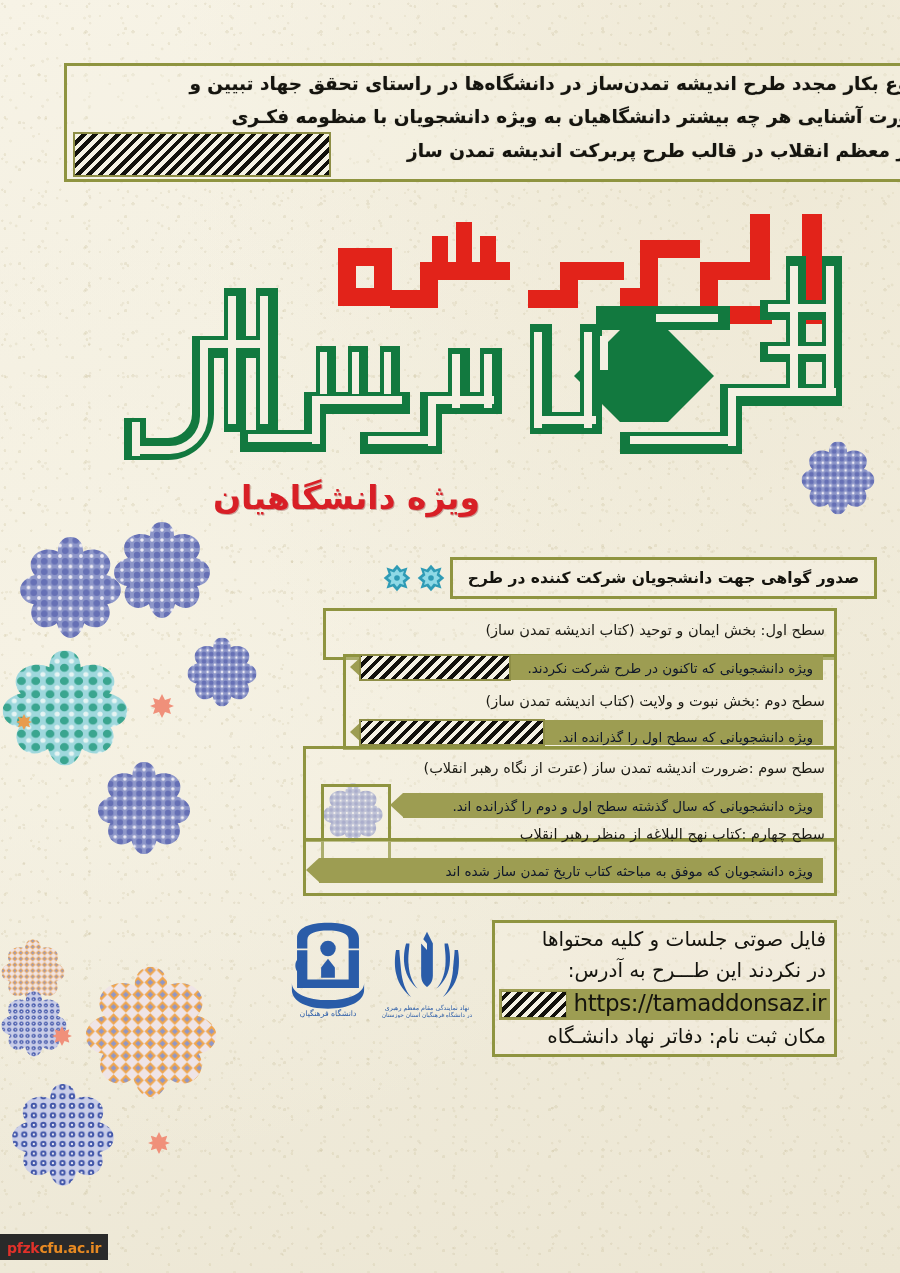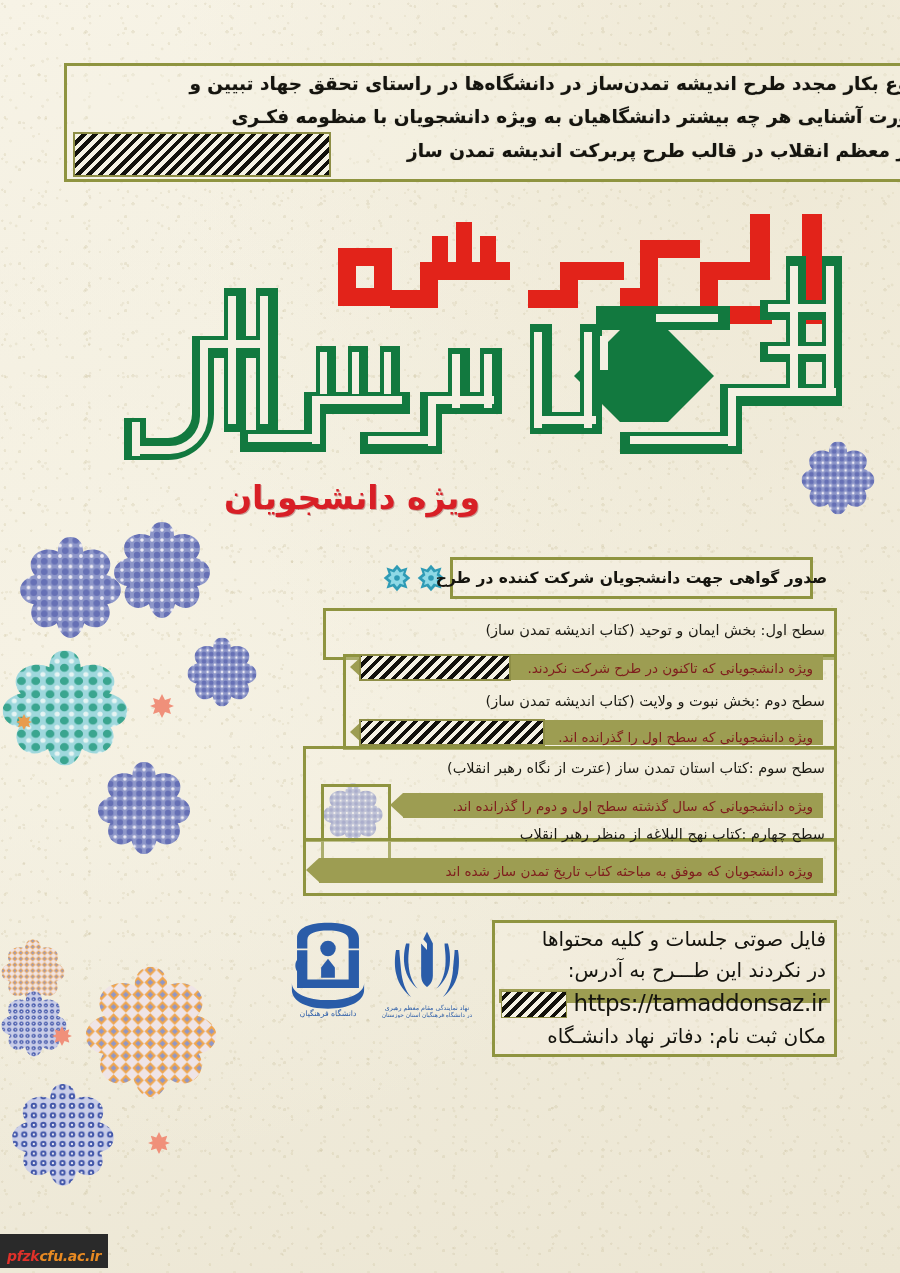--- a/index.html
+++ b/index.html
@@ -82,21 +82,21 @@
   #sub-title{
     position:absolute;right:420px;top:478px;
     font-size:33px;font-weight:bold;color:#d81f26;
     letter-spacing:-.5px;
     text-shadow:1px 1px 0 rgba(120,18,22,.35);
     direction:rtl;
   }
 
   
   #cert-bar{
-    position:absolute;left:450px;top:557px;width:363px;height:42px;
+    position:absolute;left:450px;top:557px;width:427px;height:42px;
     border:3px solid #8f9440;box-sizing:border-box;
     background:rgba(247,243,230,.4);
     display:flex;align-items:center;justify-content:center;
   }
   #cert-bar span{
     font-size:15.5px;font-weight:bold;color:#15140e;white-space:nowrap;
   }
   #stars{
     position:absolute;left:383px;top:561px;width:62px;height:34px;
     display:flex;gap:6px;align-items:center;
@@ -121,57 +121,57 @@
     display:flex;align-items:center;justify-content:flex-start;
     padding-right:10px;box-sizing:border-box;
   }
   .lv-bar::after{
     content:"";position:absolute;left:-13px;top:0;
     border-top:12.5px solid transparent;
     border-bottom:12.5px solid transparent;
     border-right:13px solid #9d9d52;
   }
   .lv-bar span{
-    font-size:13.5px;color:#7f1d1d;white-space:nowrap;direction:rtl;
+    font-size:13.5px;color:#0f172a;white-space:nowrap;direction:rtl;
   }
   .lv-redact{position:absolute;height:27px;}
 
   
   #footer-box{
     position:absolute;left:492px;top:920px;width:345px;height:137px;
     border:3px solid #8f9440;box-sizing:border-box;
     background:rgba(247,243,230,.3);
   }
   #footer-box .fl{
     position:absolute;right:8px;left:8px;text-align:right;
     font-size:20px;color:#15140e;white-space:nowrap;direction:rtl;
   }
   #fl1{top:4px;}
   #fl2{top:35px;}
   #url-row{
-    position:absolute;left:4px;right:4px;top:66px;height:14px;
+    position:absolute;left:4px;right:4px;top:66px;height:31px;
     background:#9d9d52;
   }
   #url-row .url{
     position:absolute;right:4px;top:1px;
     font-size:23px;color:#15140e;letter-spacing:-.4px;
     direction:ltr;font-weight:500;
   }
   #url-redact{position:absolute;left:2px;top:2px;width:66px;height:27px;border-width:1px;}
   #fl3{top:101px;}
 
   
   #logos{position:absolute;left:285px;top:922px;width:190px;height:115px;}
 
   
   #watermark{
     position:absolute;left:0;top:1234px;
-    background:#2a2a2a;padding:14px 7px 4px 7px;
+    background:#2a2a2a;padding:6px 7px 4px 7px;
     font-family:"DejaVu Sans","Liberation Sans",sans-serif;
-    font-size:14px;font-weight:bold;font-style:italic;
+    font-size:14px;font-weight:bold;
     direction:ltr;letter-spacing:-.3px;text-align:center;
   }
   #wm-a{color:#e0312a;}
   #wm-b{color:#e88a22;}
 
   
   .tile{position:absolute;}
   .dot{position:absolute;border-radius:50%;}
 </style>
 </head>
@@ -407,21 +407,21 @@
 
         <path d="M140 152 h8 v68 a38 38 0 0 1 -38 38 h-32 v-8 h32 a30 30 0 0 0 30 -30 z"></path>
         <rect x="72" y="226" width="8" height="34"></rect>
 
         <rect x="596" y="118" width="62" height="8"></rect>
         <rect x="540" y="140" width="8" height="34"></rect>
       </g>
     </svg>
   </div>
 
-  <div id="sub-title">ویژه دانشجویان</div>
+  <div id="sub-title">ویژه دانشگاهیان</div>
 
   <div id="stars">
     <svg width="28" height="28" viewBox="0 0 40 40">
       <path d="M20 1 L26 8 L35 5 L32 14 L39 20 L32 26 L35 35 L26 32 L20 39 L14 32 L5 35 L8 26 L1 20 L8 14 L5 5 L14 8 Z" fill="#2f9bb5"></path>
       <path d="M20 7 L24 12 L30 10 L28 16 L33 20 L28 24 L30 30 L24 28 L20 33 L16 28 L10 30 L12 24 L7 20 L12 16 L10 10 L16 12 Z" fill="#8fd9e6"></path>
       <circle cx="20" cy="20" r="4" fill="#2f9bb5"></circle>
     </svg>
     <svg width="28" height="28" viewBox="0 0 40 40">
       <path d="M20 1 L26 8 L35 5 L32 14 L39 20 L32 26 L35 35 L26 32 L20 39 L14 32 L5 35 L8 26 L1 20 L8 14 L5 5 L14 8 Z" fill="#2f9bb5"></path>
       <path d="M20 7 L24 12 L30 10 L28 16 L33 20 L28 24 L30 30 L24 28 L20 33 L16 28 L10 30 L12 24 L7 20 L12 16 L10 10 L16 12 Z" fill="#8fd9e6"></path>
@@ -446,21 +446,21 @@
       <span>ویژه دانشجویانی که تاکنون در طرح شرکت نکردند.</span>
     </div>
     <div class="lv-redact hatch" style="left:56px;top:46px;width:152px;"></div>
 
     <div class="lv-text" style="top:85px;">سطح دوم :بخش نبوت و ولایت (کتاب اندیشه تمدن ساز)</div>
     <div class="lv-bar" style="left:60px;top:112px;width:460px;align-items:flex-end;">
       <span>ویژه دانشجویانی که سطح اول را گذرانده اند.</span>
     </div>
     <div class="lv-redact hatch" style="left:56px;top:111px;width:186px;"></div>
 
-    <div class="lv-text" style="top:152px;">سطح سوم :کتاب استان تمدن ساز (عترت از نگاه رهبر انقلاب)</div>
+    <div class="lv-text" style="top:152px;">سطح سوم :ضرورت اندیشه تمدن ساز (عترت از نگاه رهبر انقلاب)</div>
     <div class="lv-bar" style="left:100px;top:185px;width:420px;">
       <span>ویژه دانشجویانی که سال گذشته سطح اول و دوم را گذرانده اند.</span>
     </div>
 
     <div class="lv-text" style="top:218px;">سطح چهارم :کتاب نهج البلاغه از منظر رهبر انقلاب</div>
     <div class="lv-bar" style="left:16px;top:250px;width:504px;">
       <span>ویژه دانشجویان که موفق به مباحثه کتاب تاریخ تمدن ساز شده اند</span>
     </div>
   </div>
 

